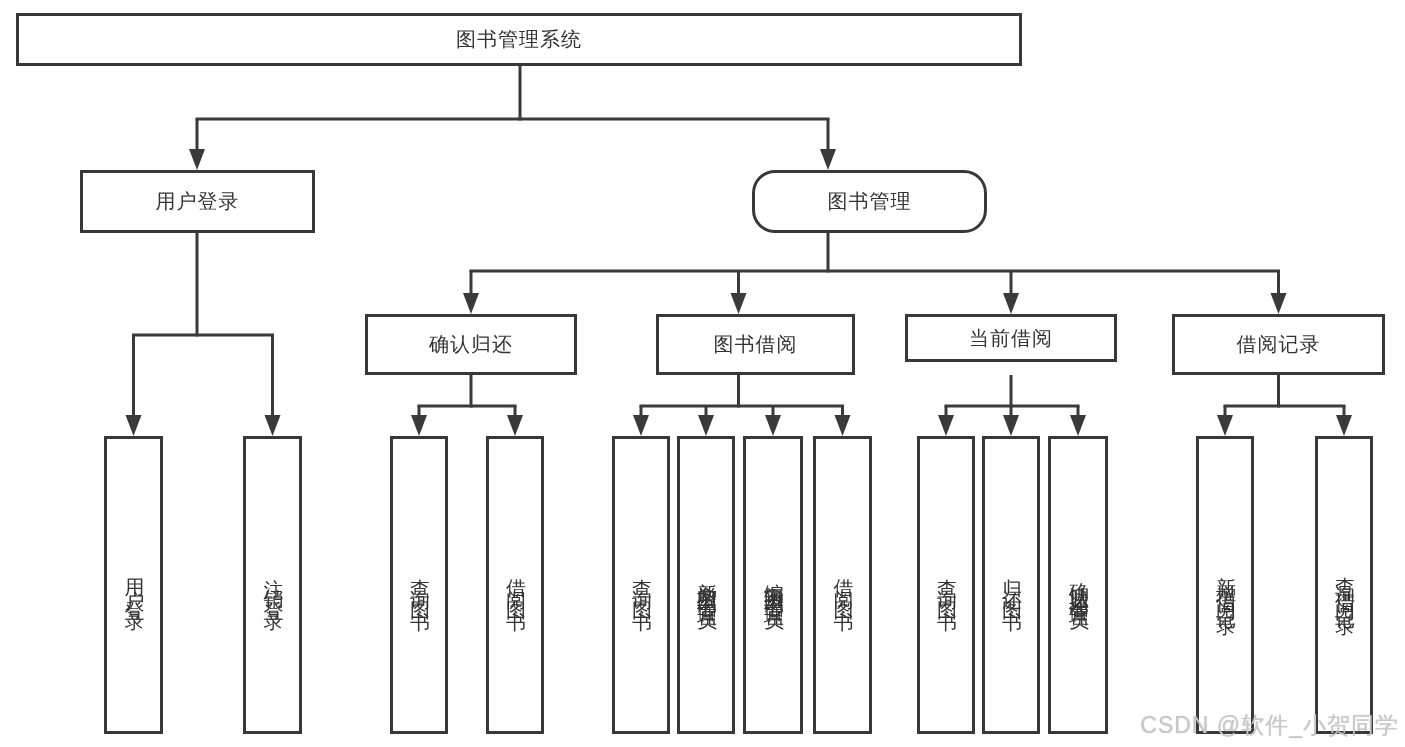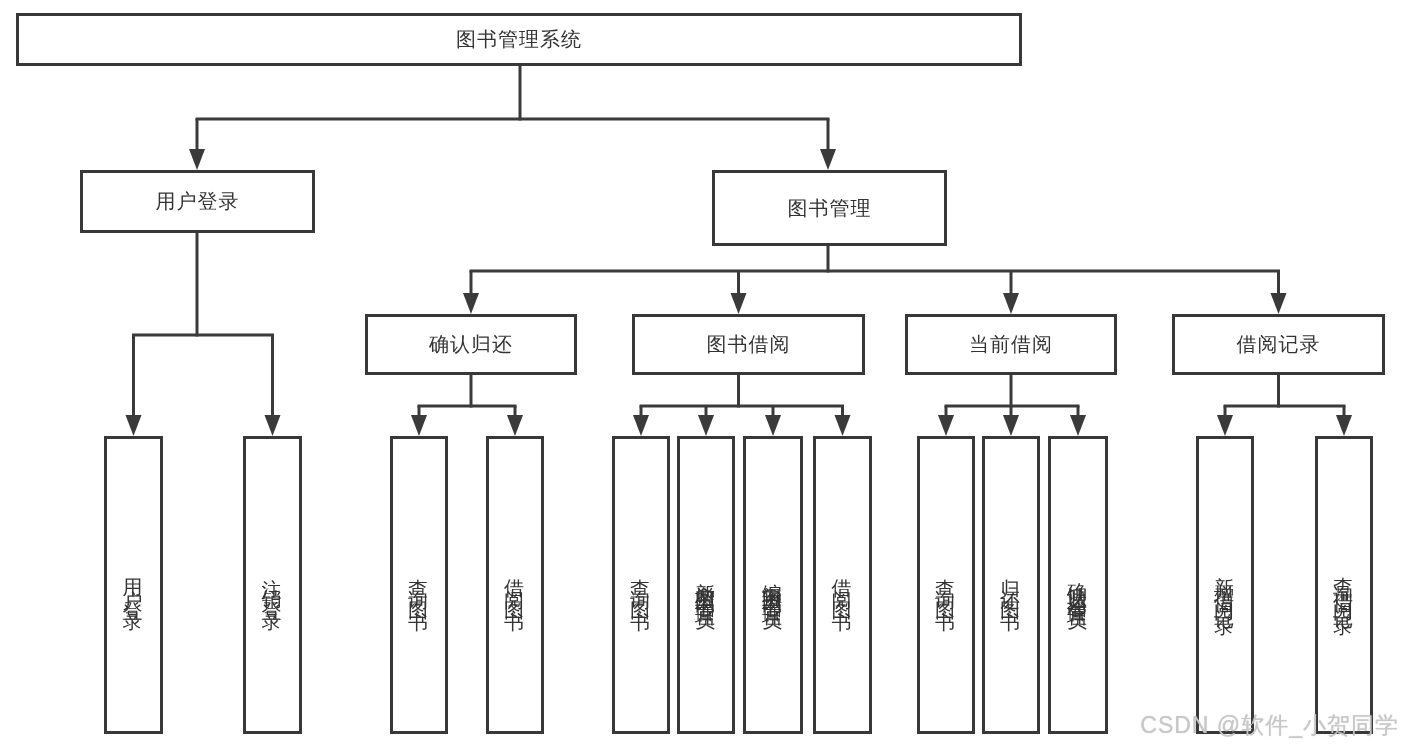--- a/index.html
+++ b/index.html
@@ -25,20 +25,21 @@
     box-sizing: border-box;
     background: #ffffff;
     border: 3px solid #383838;
     display: flex;
     align-items: center;
     justify-content: center;
     z-index: 1;
     font-size: 20px;
     letter-spacing: 1px;
     white-space: nowrap;
+    font-family: Liberation Mono, monospace;
   }
   .box.v {
     writing-mode: vertical-rl;
     letter-spacing: 11px;
     text-align: center;
     white-space: normal;
   }
   #watermark {
     position: absolute;
     right: 6px;
@@ -115,25 +116,25 @@
     <line x1="1223.5" y1="406" x2="1345.5" y2="406"></line>
     <line x1="1225" y1="406" x2="1225" y2="417"></line>
     <polygon points="1217,415 1233,415 1225,436"></polygon>
     <line x1="1344" y1="406" x2="1344" y2="417"></line>
     <polygon points="1336,415 1352,415 1344,436"></polygon>
   </svg>
 
   <div class="box" style="left:16px; top:13px; width:1006px; height:53px;">图书管理系统</div>
 
   <div class="box" style="left:80px; top:170px; width:235px; height:63px;">用户登录</div>
-  <div class="box" style="left:712px; top:170px; width:235px; height:76px;">图书管理</div>
+  <div class="box" style="left:752px; top:170px; width:235px; height:63px;border-radius:23px;">图书管理</div>
 
   <div class="box" style="left:365px; top:314px; width:212px; height:61px;">确认归还</div>
-  <div class="box" style="left:632px; top:314px; width:233px; height:61px;">图书借阅</div>
-  <div class="box" style="left:905px; top:314px; width:212px; height:61px;">当前借阅</div>
+  <div class="box" style="left:656px; top:314px; width:199px; height:61px;">图书借阅</div>
+  <div class="box" style="left:905px; top:314px; width:212px; height:48px;">当前借阅</div>
   <div class="box" style="left:1172px; top:314px; width:213px; height:61px;">借阅记录</div>
 
   <div class="box v" style="left:104px; top:436px; width:59px; height:298px;">用户登录</div>
   <div class="box v" style="left:243px; top:436px; width:59px; height:298px;">注销登录</div>
 
   <div class="box v" style="left:390px; top:436px; width:58px; height:298px;">查询图书</div>
   <div class="box v" style="left:486px; top:436px; width:58px; height:298px;">借阅图书</div>
 
   <div class="box v" style="left:612px; top:436px; width:58px; height:298px;">查询图书</div>
   <div class="box v" style="left:677px; top:436px; width:58px; height:298px; letter-spacing:4px;">新增图书（管理员）</div>

